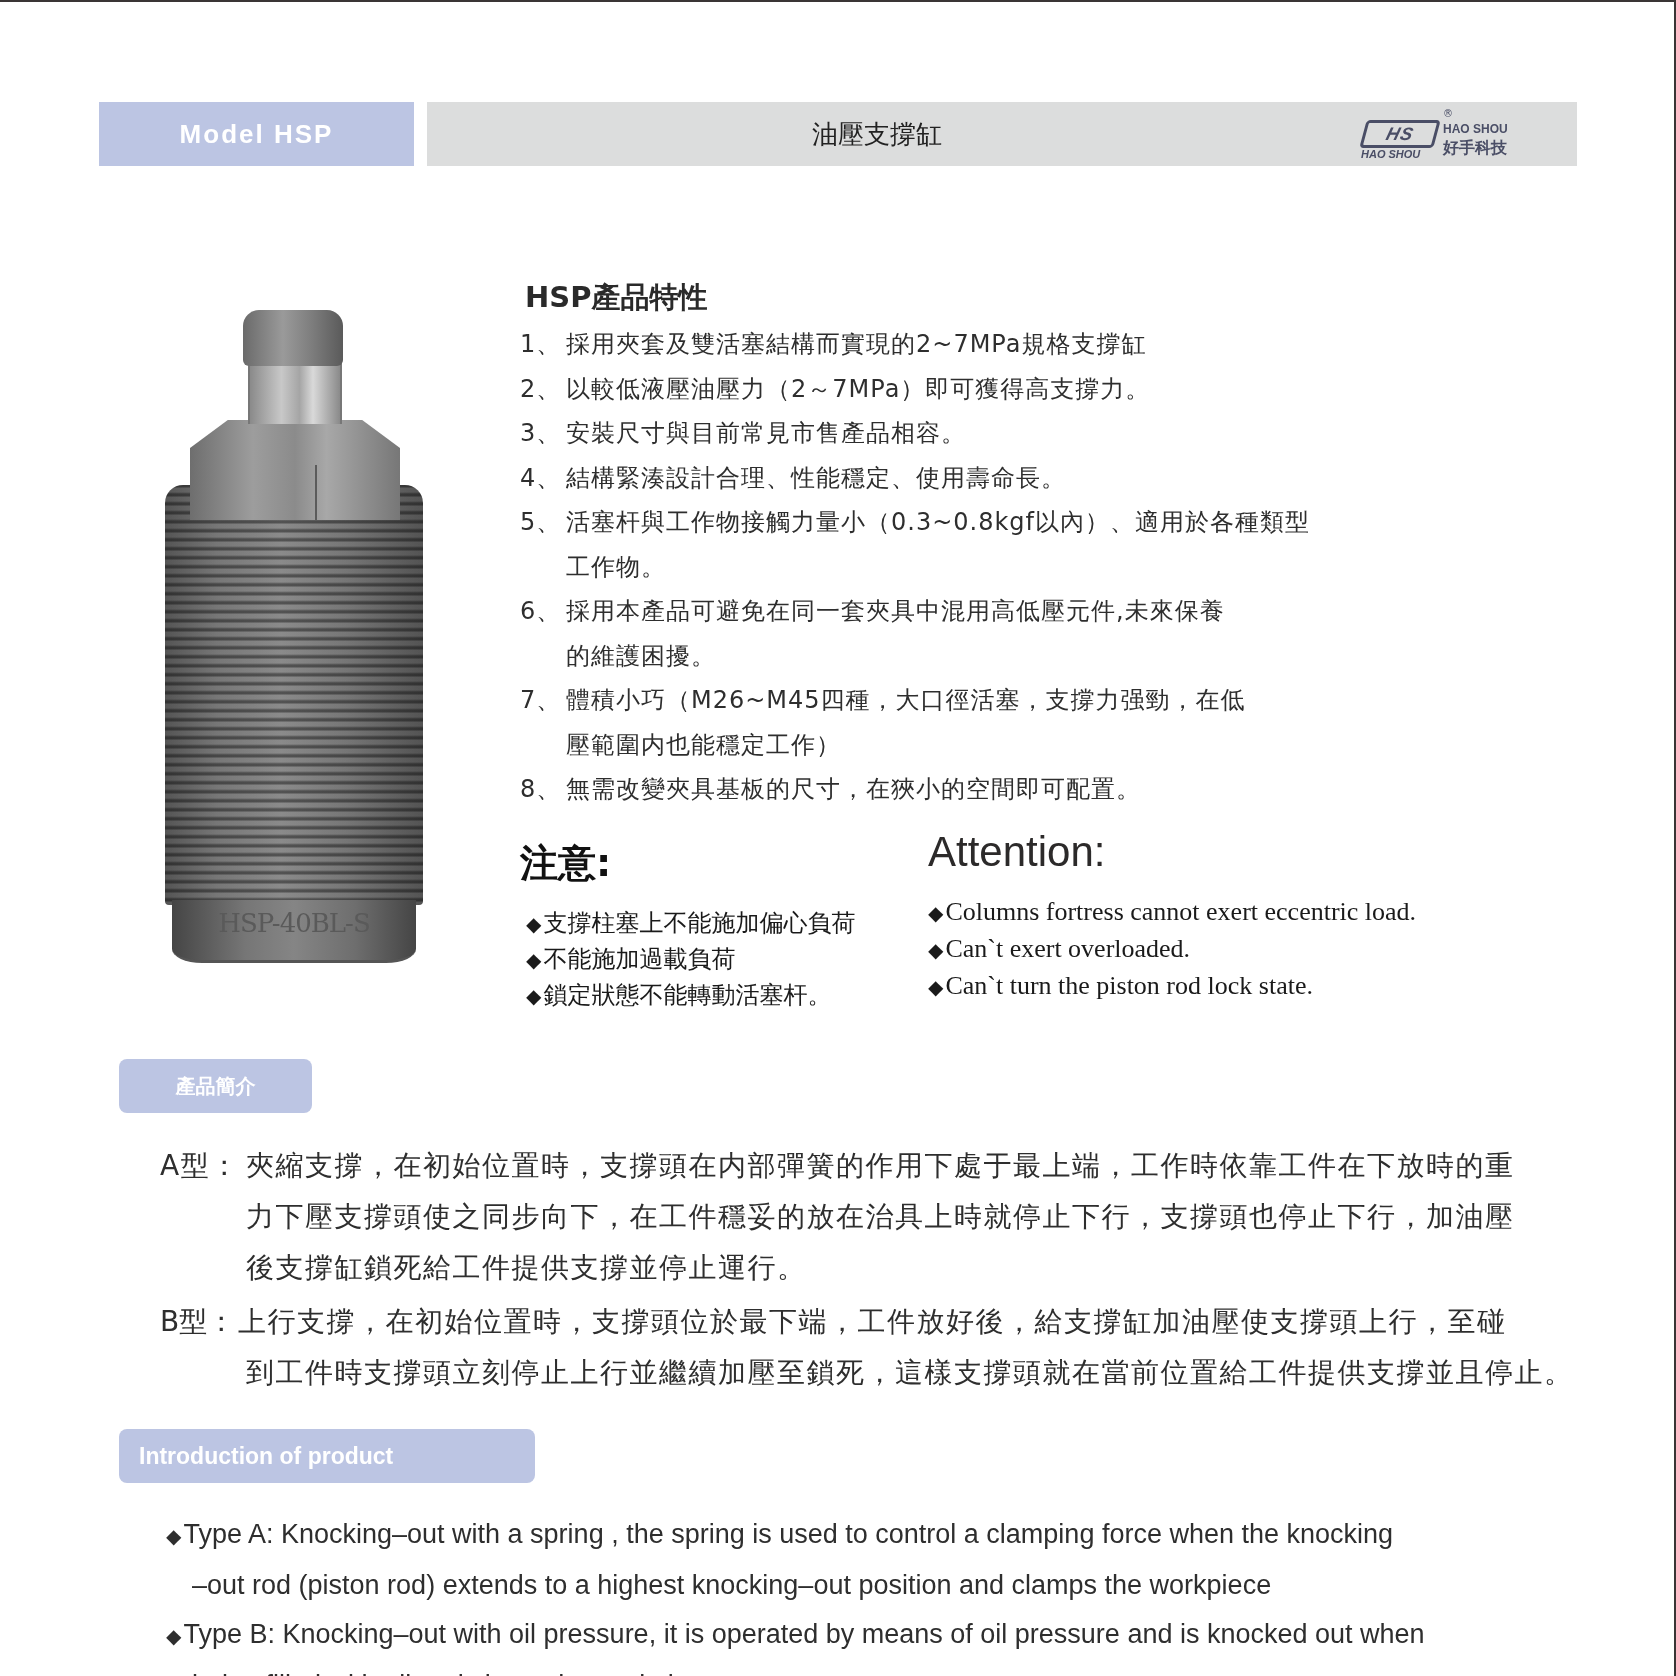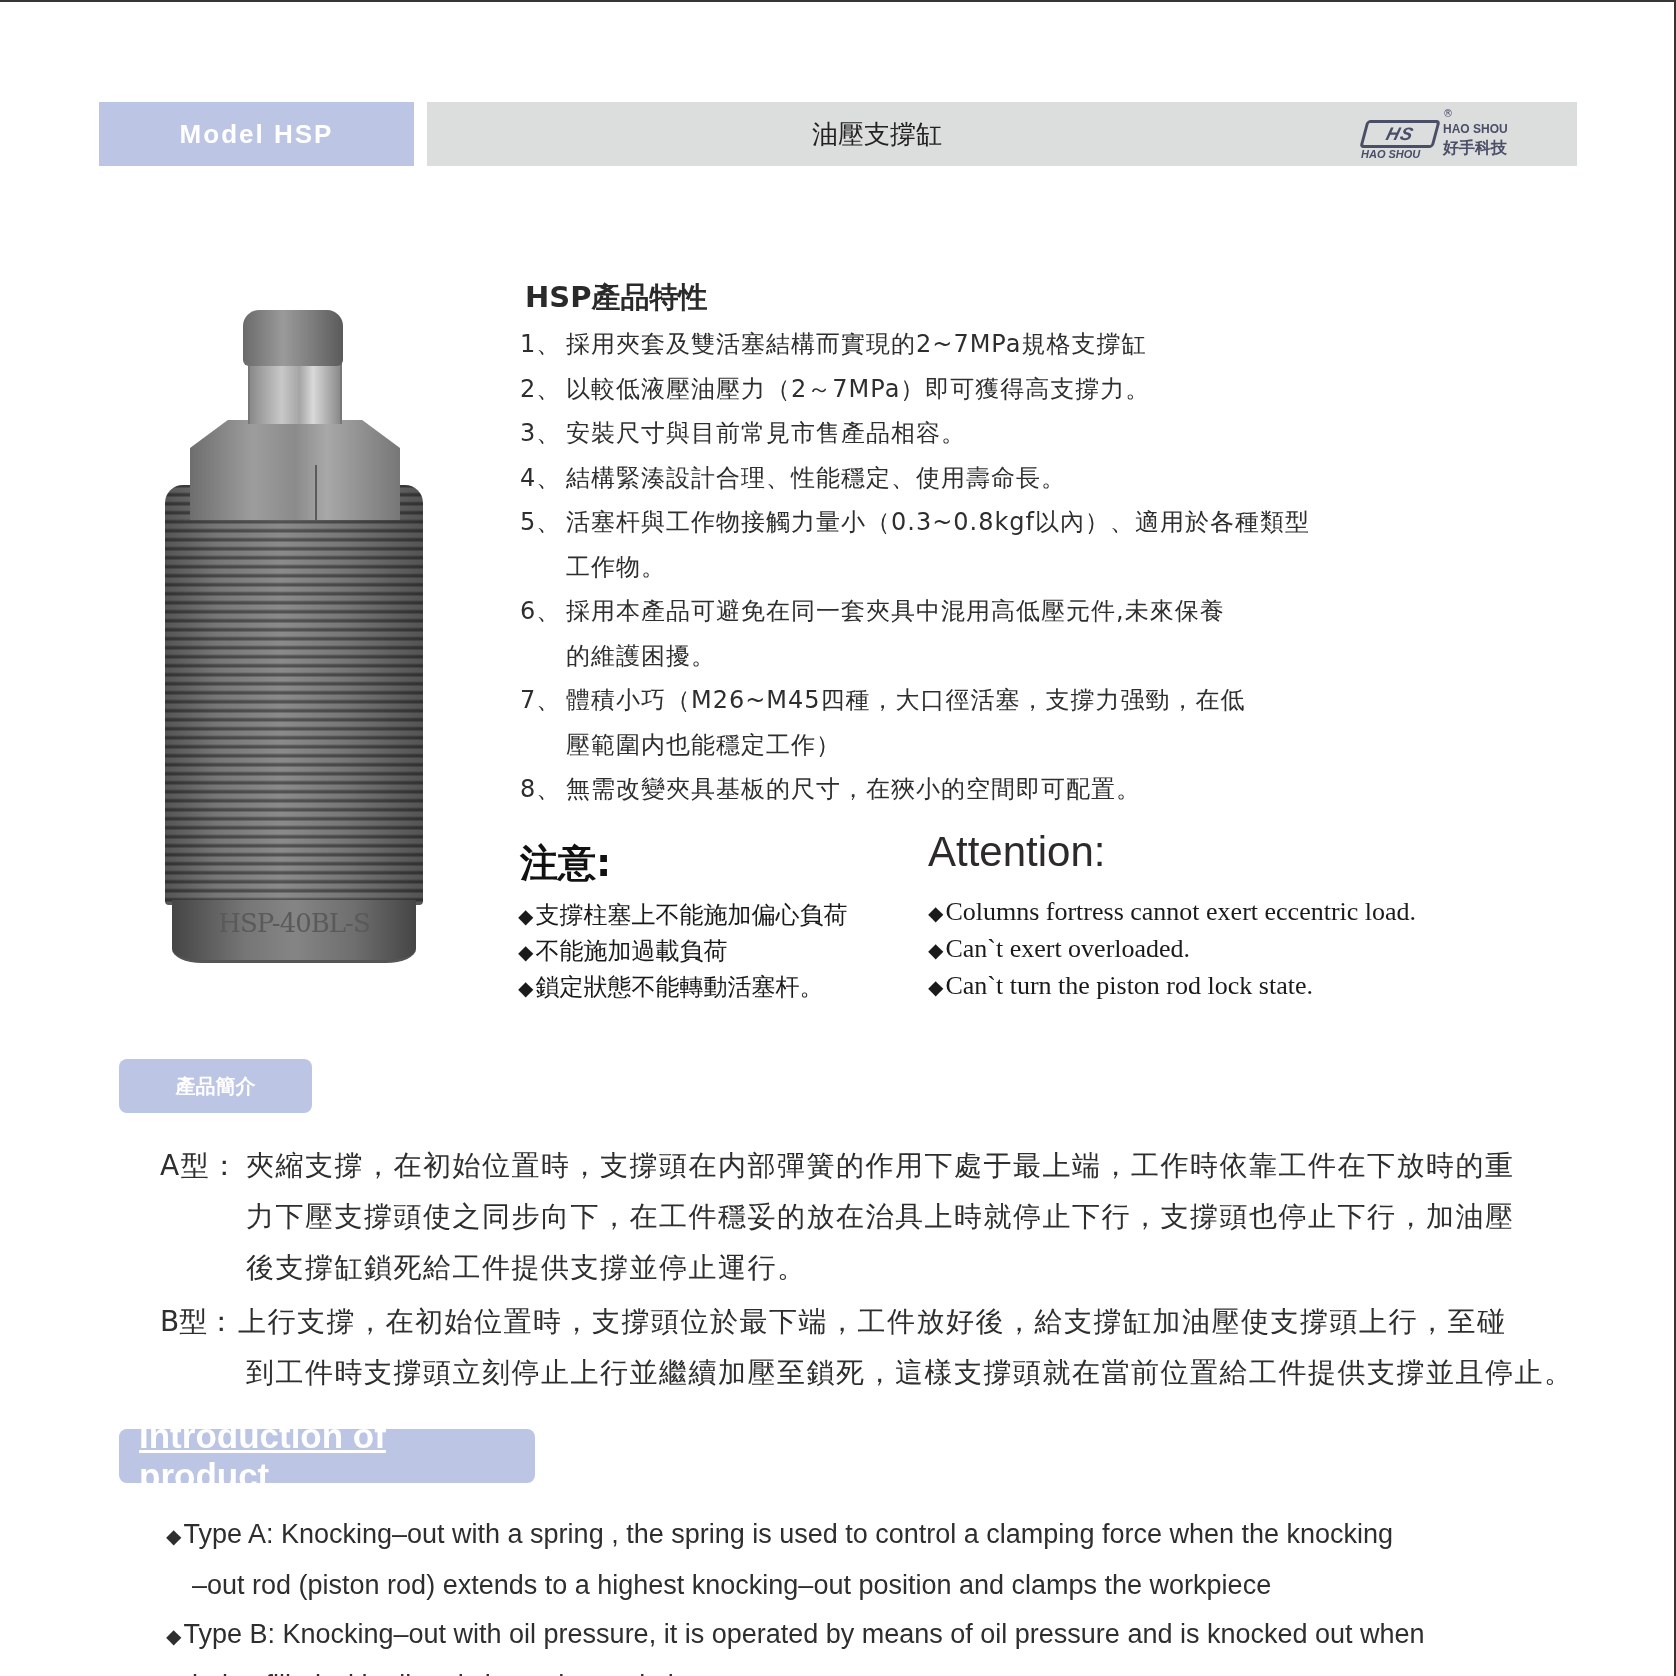--- a/index.html
+++ b/index.html
@@ -123,42 +123,42 @@
 
     
     .attn-cn-title {
       position: absolute; left: 520px; top: 838px; font-size: 38px; font-weight: bold; color: #111;
     }
     .attn-en-title {
       position: absolute; left: 928px; top: 828px; font-family: "Liberation Sans", sans-serif;
       font-size: 42px; font-weight: normal; color: #2c2a2a;
     }
     .attn-cn-list {
-      position: absolute; left: 518px; top: 898px; margin: 0; padding: 0; list-style: none;
+      position: absolute; left: 518px; top: 898px; margin: 8px; padding: 0; list-style: none;
     }
     .attn-cn-list li { font-size: 24px; line-height: 35px; color: #1a1a1a; }
     .attn-en-list {
       position: absolute; left: 928px; top: 894px; margin: 0; padding: 0; list-style: none;
     }
     .attn-en-list li {
       font-family: "Liberation Serif", serif; font-size: 26px; line-height: 35px; color: #1a1a1a;
     }
     .diamond { font-family: "DejaVu Sans", sans-serif; font-size: 20px; margin-right: 2px; }
 
     
     .section-badge {
       position: absolute; height: 54px; background: #bcc5e3; border-radius: 8px;
       display: flex; align-items: center; padding: 0 20px; box-sizing: border-box;
     }
     .section-badge span {
       color: #ffffff; font-weight: bold; font-size: 20px;
     }
     .badge-cn { left: 119px; top: 1059px; width: 193px; justify-content: center; }
     .badge-en { left: 119px; top: 1429px; width: 416px; }
-    .badge-en span { font-family: "Liberation Sans", sans-serif; font-size: 35px; text-decoration: underline; }
+    .badge-en span { font-family: "Liberation Sans", sans-serif; font-size: 23px; }
 
     
     .intro-cn {
       position: absolute; left: 160px; top: 1140px; width: 1420px; font-size: 28px; color: #2e2e2e;
       letter-spacing: 1.5px;
     }
     .intro-cn .para { position: relative; padding-left: 86px; line-height: 51px; }
     .intro-cn .para .lbl { position: absolute; left: 0; top: 0; }
     .intro-cn .para.b { margin-top: 3px; padding-left: 86px; }
     .intro-cn .para.b .lbl { letter-spacing: 0; }

